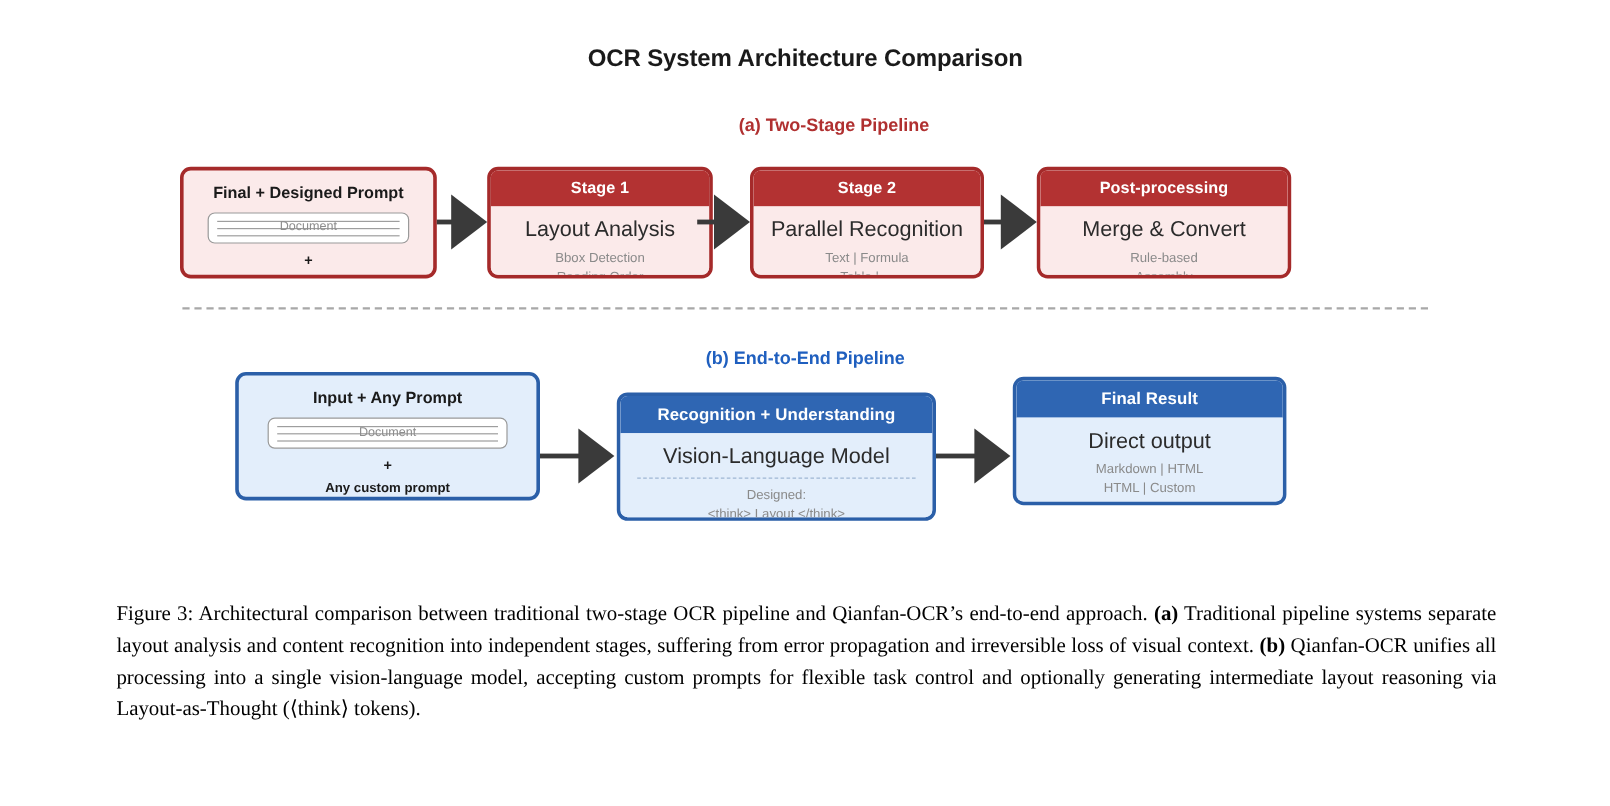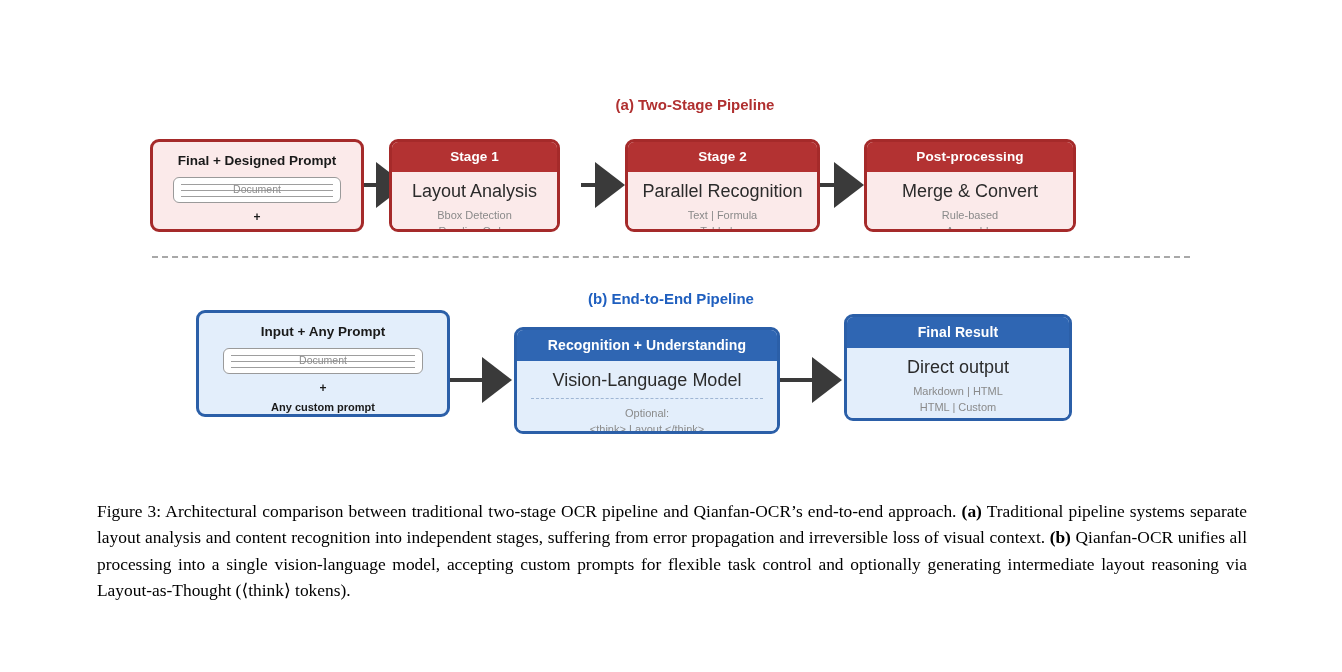--- a/index.html
+++ b/index.html
@@ -191,20 +191,21 @@
     text-align: justify;
     text-justify: inter-word;
   }
   #caption b { font-weight: bold; }
 </style>
 </head>
 <body>
 
 <div id="figure">
 
+  <div class="fig-title">OCR System Architecture Comparison</div>
 
   <div class="section-label red">(a) Two-Stage Pipeline</div>
 
   <div class="node red input-box" style="left:150px; top:139px; width:214px; height:93px;">
     <div class="input-title">Final + Designed Prompt</div>
     <div class="doc-card" style="width:168px;">
       <div class="doc-lines">
           <i></i>
           <i></i>
           <i></i>
@@ -213,21 +214,21 @@
     </div>
     <div class="plus-sign">+</div>
     <div class="input-foot">Designed prompt</div>
   </div>
 
   <div class="arrow" style="left:364px; top:162px; width:42px;">
     <div class="stem" style="width:16px;"></div>
       <div class="head"></div>
   </div>
 
-  <div class="node red" style="left:389px; top:139px; width:171px; height:93px;">
+  <div class="node red" style="left:406px; top:139px; width:188px; height:93px;">
     <div class="node-head">Stage 1</div>
     <div class="node-body">
       <div class="line-main">Layout Analysis</div>
       <div class="line-sub">Bbox Detection</div>
       <div class="line-sub">Reading Order</div>
     </div>
   </div>
 
   <div class="arrow" style="left:581px; top:162px; width:44px;">
     <div class="stem" style="width:18px;"></div>
@@ -278,21 +279,21 @@
   <div class="arrow" style="left:450px; top:357px; width:62px;">
     <div class="stem" style="width:34px;"></div>
       <div class="head"></div>
   </div>
 
   <div class="node blue" style="left:514px; top:327px; width:266px; height:107px;">
     <div class="node-head">Recognition + Understanding</div>
     <div class="node-body">
       <div class="line-main" style="margin-bottom:0;">Vision-Language Model</div>
       <div class="inner-dash"></div>
-      <div class="line-sub">Optional:</div>
+      <div class="line-sub">Designed:</div>
       <div class="line-sub">&lt;think&gt; Layout &lt;/think&gt;</div>
     </div>
   </div>
 
   <div class="arrow" style="left:780px; top:357px; width:62px;">
     <div class="stem" style="width:34px;"></div>
       <div class="head"></div>
   </div>
 
   <div class="node blue" style="left:844px; top:314px; width:228px; height:107px;">

